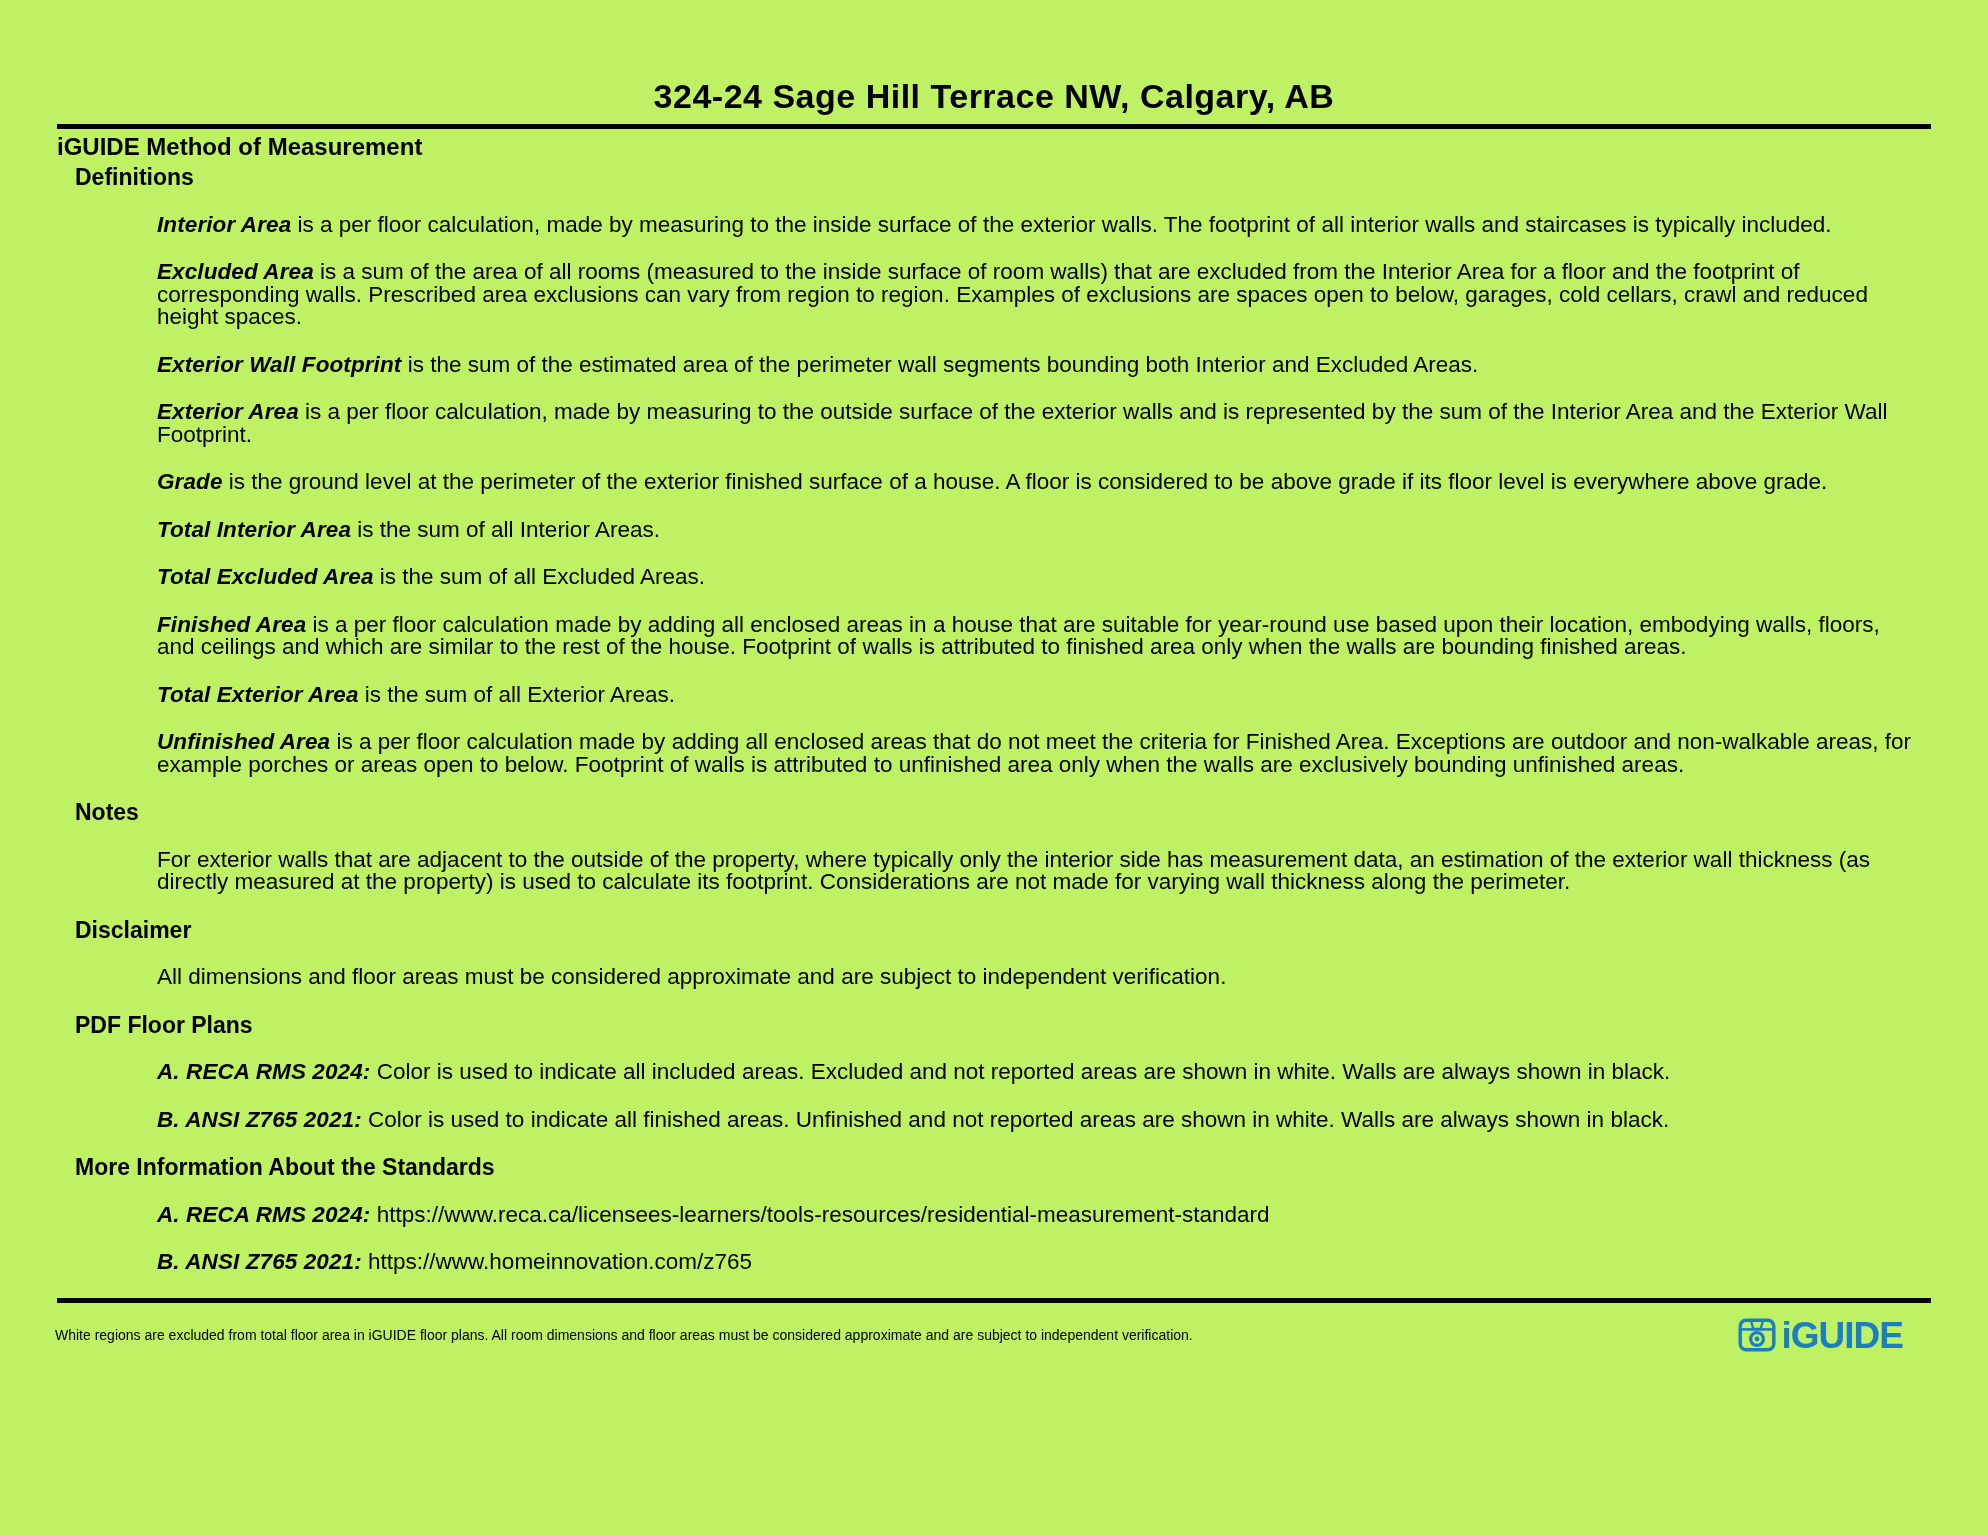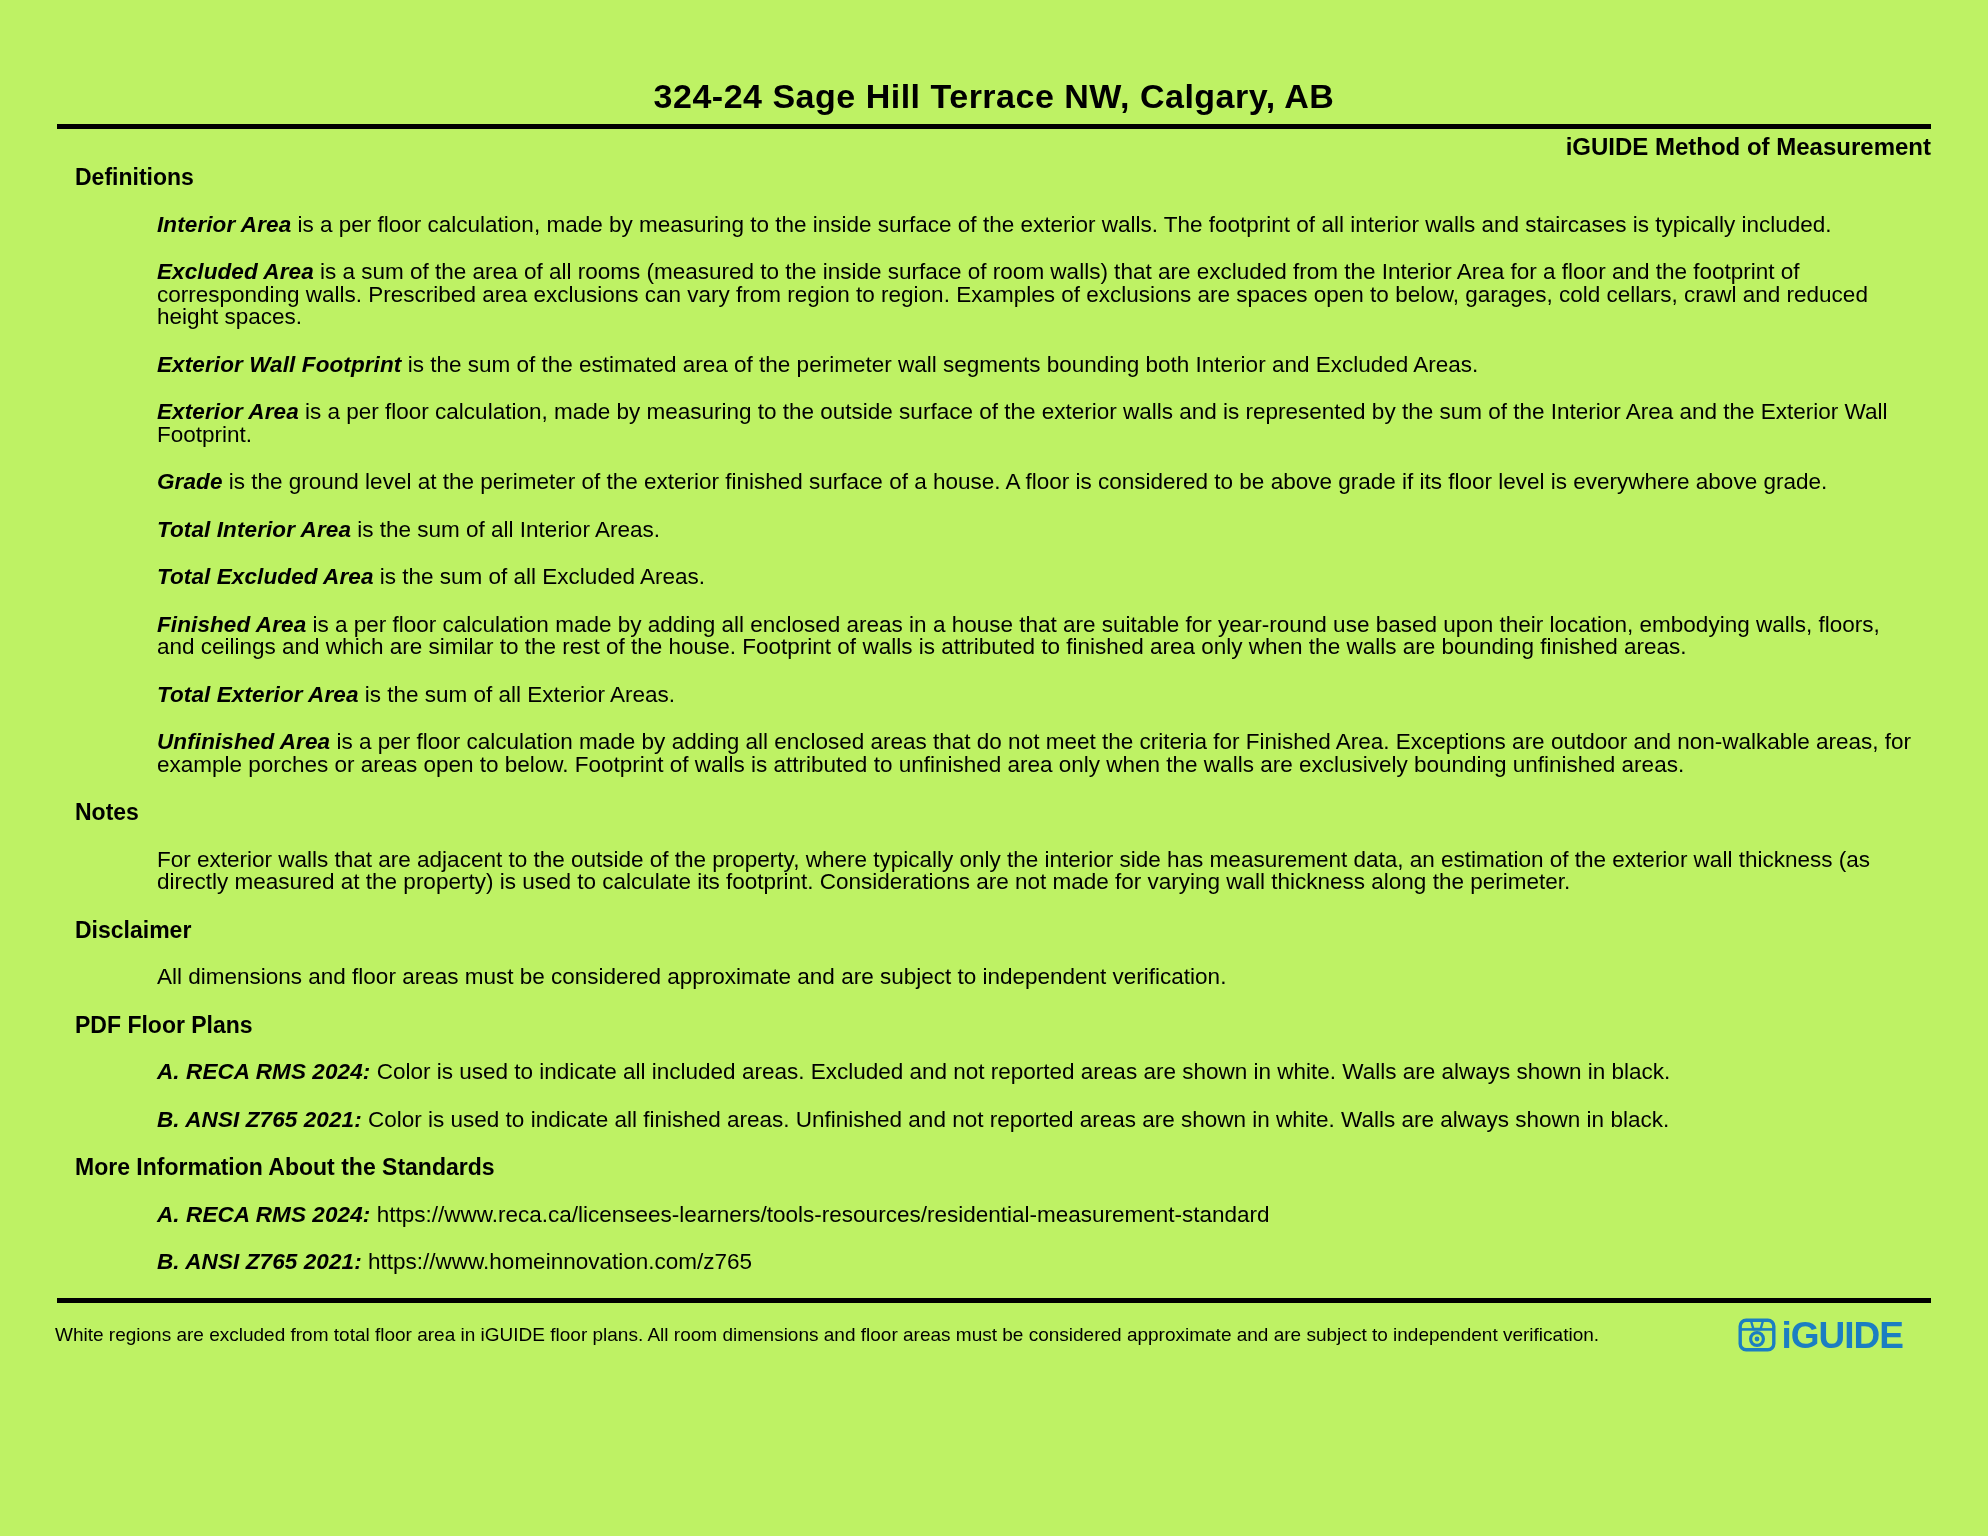--- a/index.html
+++ b/index.html
@@ -17,21 +17,21 @@
   .doc-title {
     text-align:center;
     font-size:34px; font-weight:bold;
     line-height:44px;
     margin:16px 0 0 0;
     letter-spacing:0.5px;
   }
   .rule { height:5px; background:#000; }
   .rule-top { margin-top:6px; }
   .method-title {
-    text-align:right;
+    text-align:left;
     font-size:24px; font-weight:bold;
     line-height:26px;
     margin:5px 0 0 0;
   }
   .h2 {
     font-size:23px; font-weight:bold;
     line-height:22.5px;
     margin:25px 0 0 18px;
   }
   .h2-first { margin-top:6px; }
@@ -42,21 +42,21 @@
   }
   .para b { letter-spacing:0.1px;font-style:italic; }
   .footer-rule { margin-top:24px; }
   .footer-row {
     display:flex;
     justify-content:space-between;
     align-items:center;
     margin-top:14px;
   }
   .footer-note {
-    font-size:19px;
+    font-size:14px;
     line-height:20px;
     margin-left:-2px;
   }
   .logo {
     display:flex;
     align-items:flex-end;
     gap:6px;
     margin-right:28px;
   }
   .logo-text {

